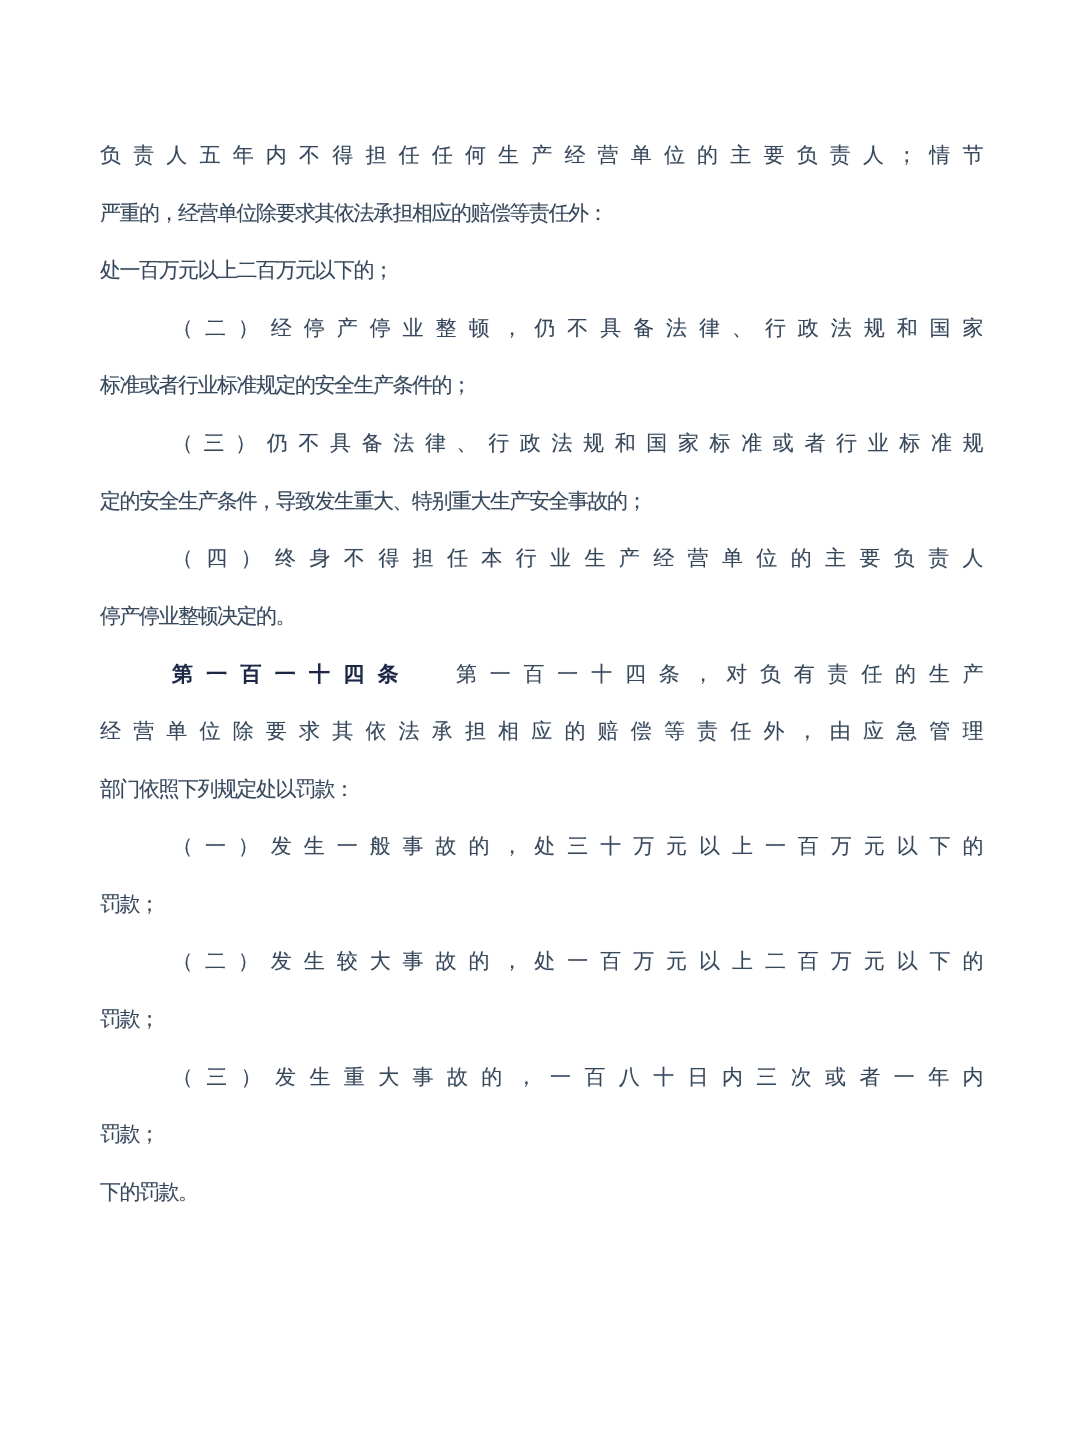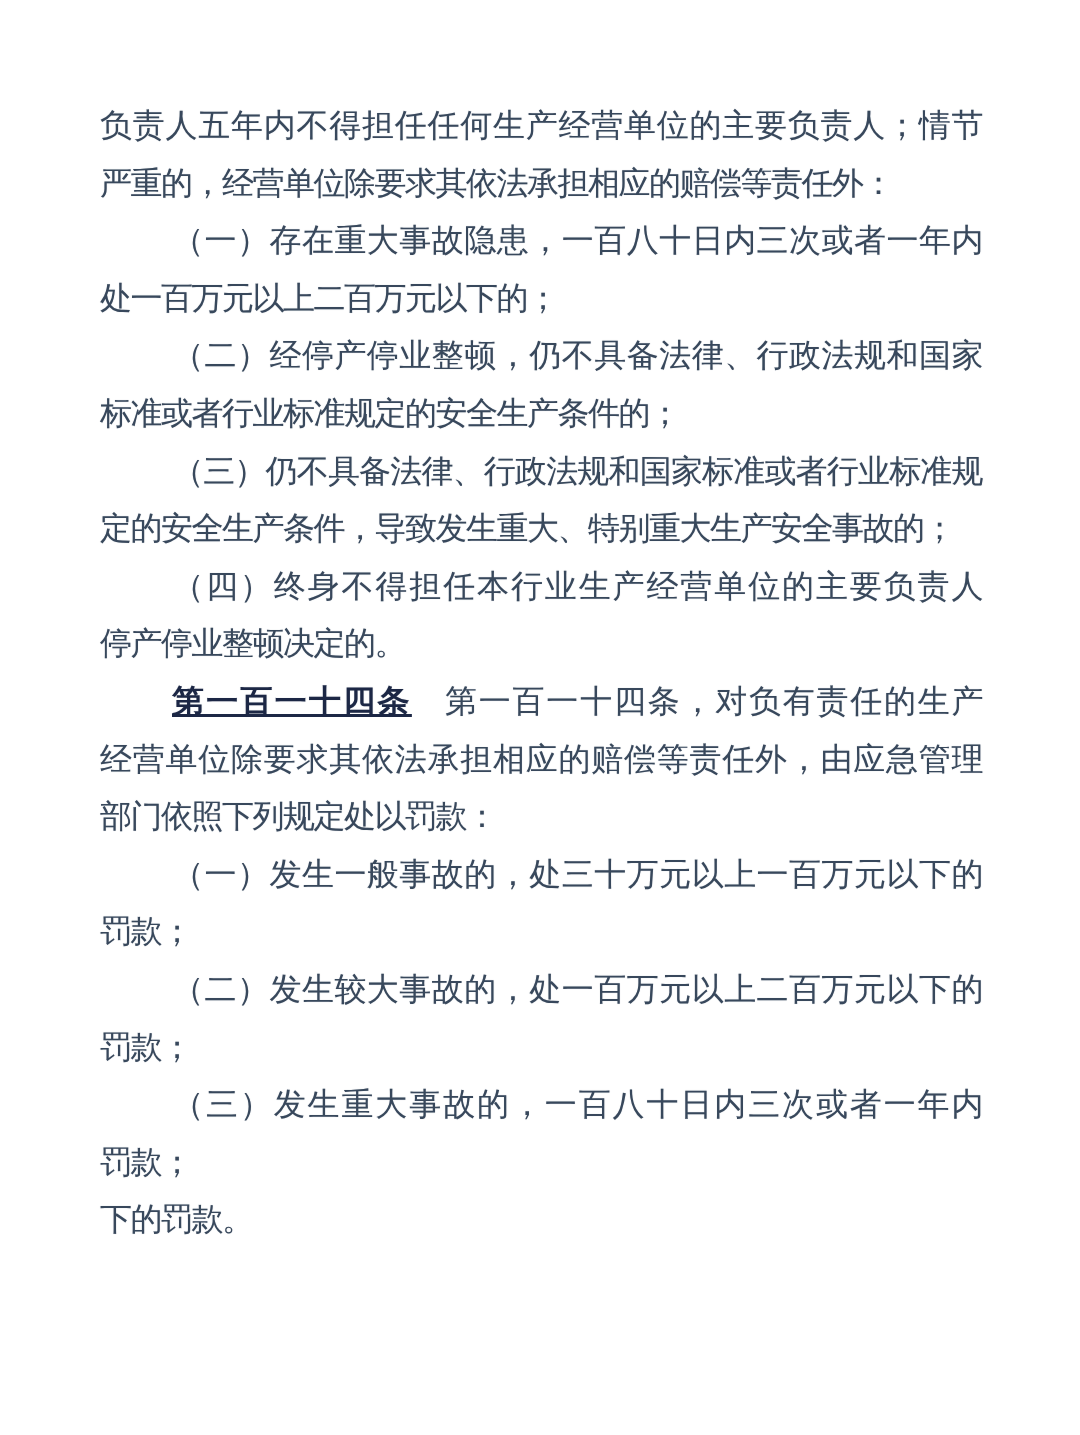--- a/index.html
+++ b/index.html
@@ -10,24 +10,24 @@
   .page {
     position: relative;
     width: 1080px;
     height: 1435px;
     background: var(--bg-color, #ffffff);
     overflow: hidden;
   }
   .text-block {
     position: absolute;
     left: 100px;
-    top: 97px;
+    top: 127px;
     width: 882px;
     font-family: "Liberation Serif", "DejaVu Serif", serif;
-    font-size: 32px;
+    font-size: 21px;
     letter-spacing: -1.5px;
     color: var(--text-color, #38485c);
     text-shadow: 0 0 1px rgba(56, 72, 92, 0.30);
   }
   .line {
     line-height: 57.6px;
     height: 57.6px;
     text-align: justify;
     text-justify: inter-character;
   }
@@ -35,35 +35,33 @@
     text-align-last: justify;
   }
   .line.indent {
     text-indent: 72px;
   }
   .article-no {
     font-weight: 700;
     color: var(--article-color, #1c2745);
     font-family: "Liberation Sans", "DejaVu Sans", sans-serif;
     letter-spacing: -1px;
-    text-decoration: underline;
   }
   .gap {
     display: inline-block;
     width: 30px;
   }
 </style>
 </head>
 <body>
 
 <div class="page">
   <div class="text-block" id="text-block">
       <div class="line fill"><span>负责人五年内不得担任任何生产经营单位的主要负责人；情节</span></div>
       <div class="line"><span>严重的，经营单位除要求其依法承担相应的赔偿等责任外：</span></div>
-      <div class="line indent fill"><span>（一）存在重大事故隐患，一百八十日内三次或者一年内</span></div>
       <div class="line"><span>处一百万元以上二百万元以下的；</span></div>
       <div class="line indent fill"><span>（二）经停产停业整顿，仍不具备法律、行政法规和国家</span></div>
       <div class="line"><span>标准或者行业标准规定的安全生产条件的；</span></div>
       <div class="line indent fill"><span>（三）仍不具备法律、行政法规和国家标准或者行业标准规</span></div>
       <div class="line"><span>定的安全生产条件，导致发生重大、特别重大生产安全事故的；</span></div>
       <div class="line indent fill"><span>（四）终身不得担任本行业生产经营单位的主要负责人</span></div>
       <div class="line"><span>停产停业整顿决定的。</span></div>
       <div class="line indent fill"><span class="article-no">第一百一十四条</span><span class="gap"></span><span>第一百一十四条，对负有责任的生产</span></div>
       <div class="line fill"><span>经营单位除要求其依法承担相应的赔偿等责任外，由应急管理</span></div>
       <div class="line"><span>部门依照下列规定处以罚款：</span></div>

